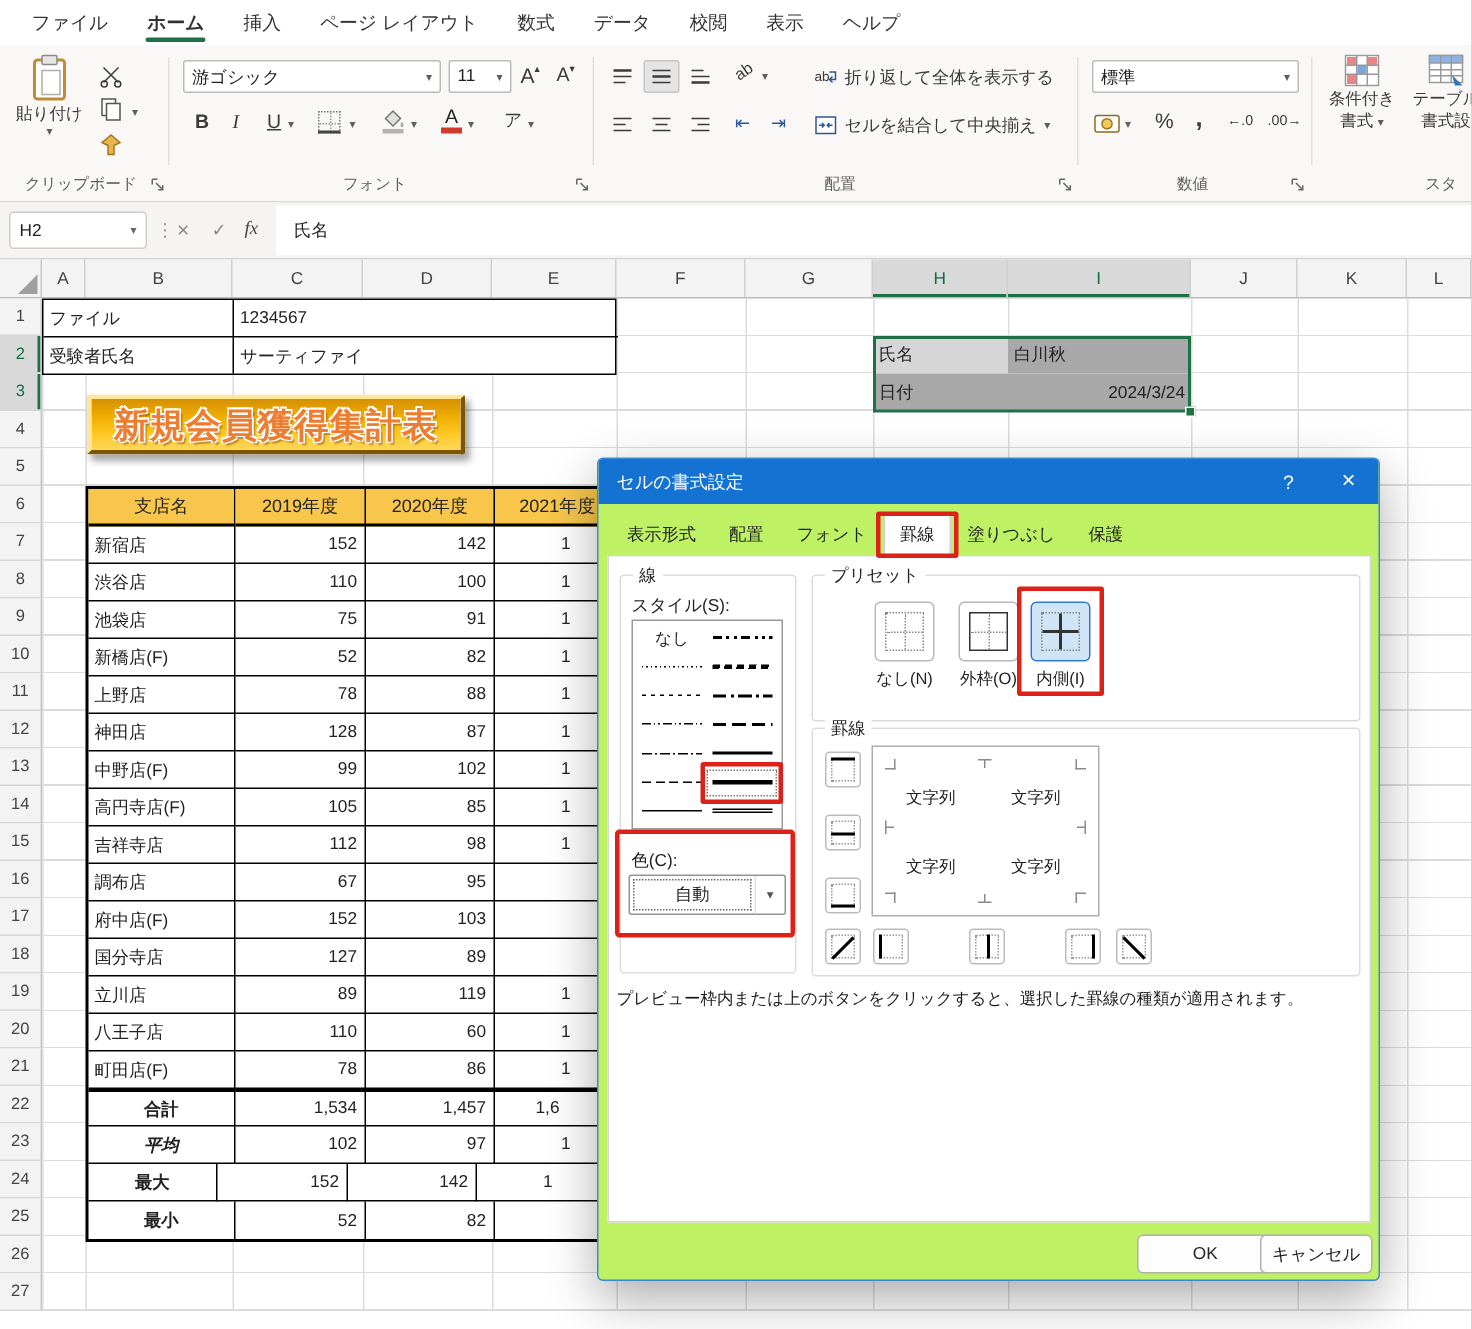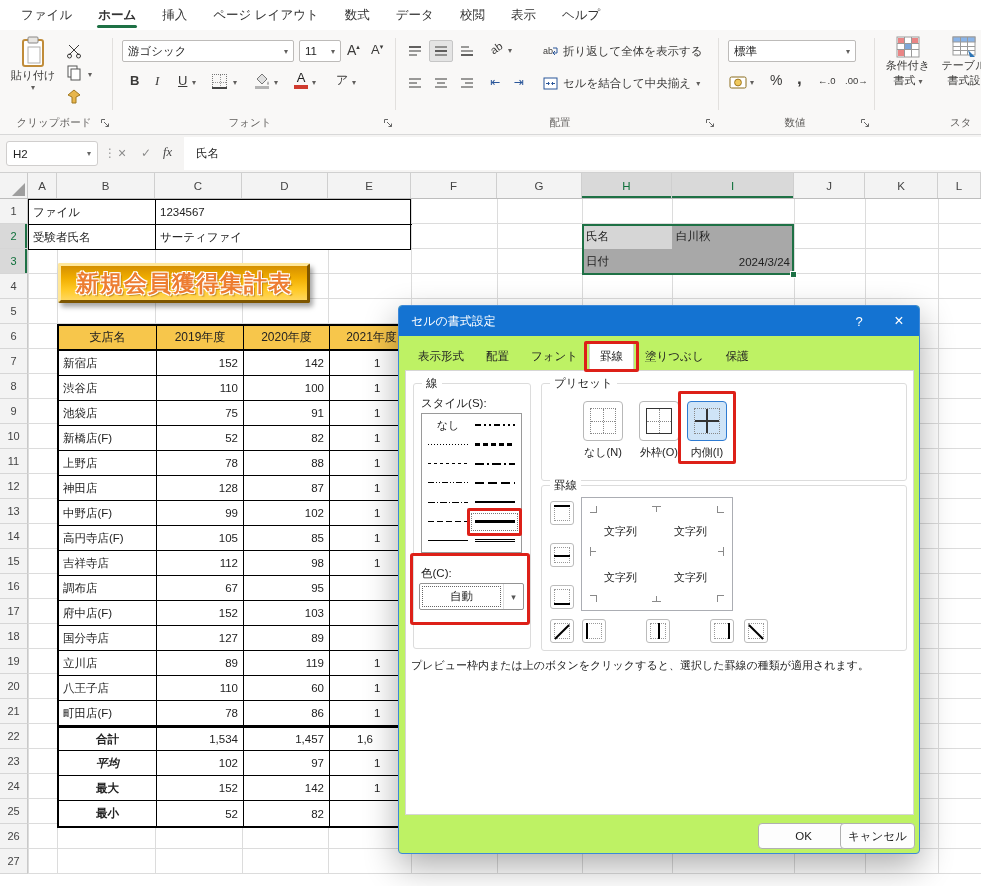--- a/index.html
+++ b/index.html
@@ -275,21 +275,21 @@
       <span style="font-size:11.5px;color:#3b3a39">セルを結合して中央揃え</span>
       <span class="mini">▾</span>
     </div>
     <div class="grplabel" style="left:520px;width:80px">配置</div>
     <div class="launch" style="left:705px"><svg width="10" height="10">
           <path d="M1.5 1.5 H5 M1.5 1.5 V5" stroke="#666" fill="none"></path>
           <path d="M4 4 L8.5 8.5 M8.5 5.5 V8.5 H5.5" stroke="#666" fill="none"></path>
         </svg></div>
     <div class="rsep" style="left:718px"></div>
 
-    <div class="combo" style="left:728px;top:10px;width:128px">
+    <div class="combo" style="left:728px;top:10px;width:138px">
       <span>標準</span>
         <span class="arr">▾</span>
     </div>
     <div class="icbtn" style="left:728px;top:42px;width:20px;height:20px">
       <svg width="18" height="15">
           <rect x="1" y="2" width="16" height="11" rx="1.5" fill="#fff" stroke="#8a6d1c"></rect>
           <circle cx="9" cy="7.5" r="3.4" fill="#f0c95c" stroke="#a07820"></circle>
         </svg>
     </div>
     <span class="mini abs" style="left:750px;top:48px">▾</span>
@@ -535,21 +535,21 @@
             <div class="tcell c-num" style="width: 86px;">1,457</div>
             <div class="tcell c-part" style="width: 83px; padding-left: 27px;">1,6</div>
           </div>
           <div class="trow sum">
             <div class="tcell c-name" style="width: 98px; font-style: italic;">平均</div>
             <div class="tcell c-num" style="width: 87px;">102</div>
             <div class="tcell c-num" style="width: 86px;">97</div>
             <div class="tcell c-part" style="width: 83px; padding-left: 44px;">1</div>
           </div>
           <div class="trow sum">
-            <div class="tcell c-name" style="width: 98px;">最大</div>
+            <div class="tcell c-name" style="width: 86px;">最大</div>
             <div class="tcell c-num" style="width: 87px;">152</div>
             <div class="tcell c-num" style="width: 86px;">142</div>
             <div class="tcell c-part" style="width: 83px; padding-left: 44px;">1</div>
           </div>
           <div class="trow sum">
             <div class="tcell c-name" style="width: 98px;">最小</div>
             <div class="tcell c-num" style="width: 87px;">52</div>
             <div class="tcell c-num" style="width: 86px;">82</div>
             <div class="tcell c-part" style="width: 83px;"></div>
           </div>

